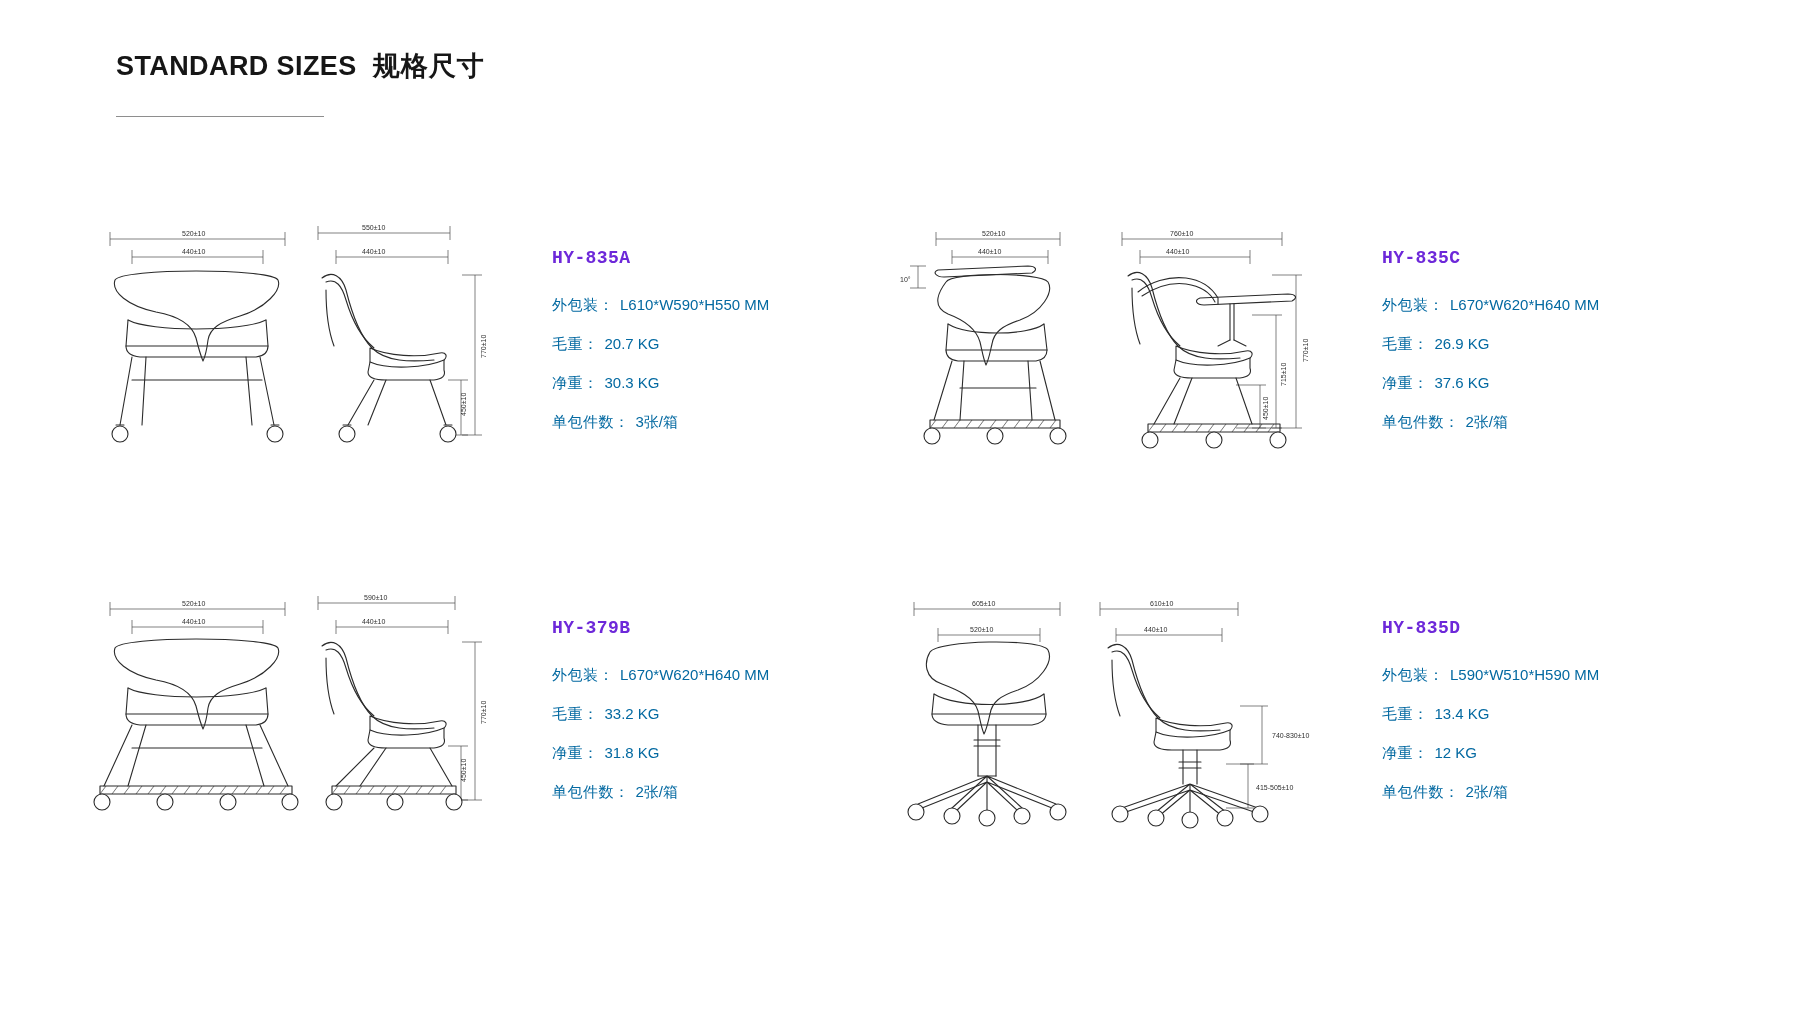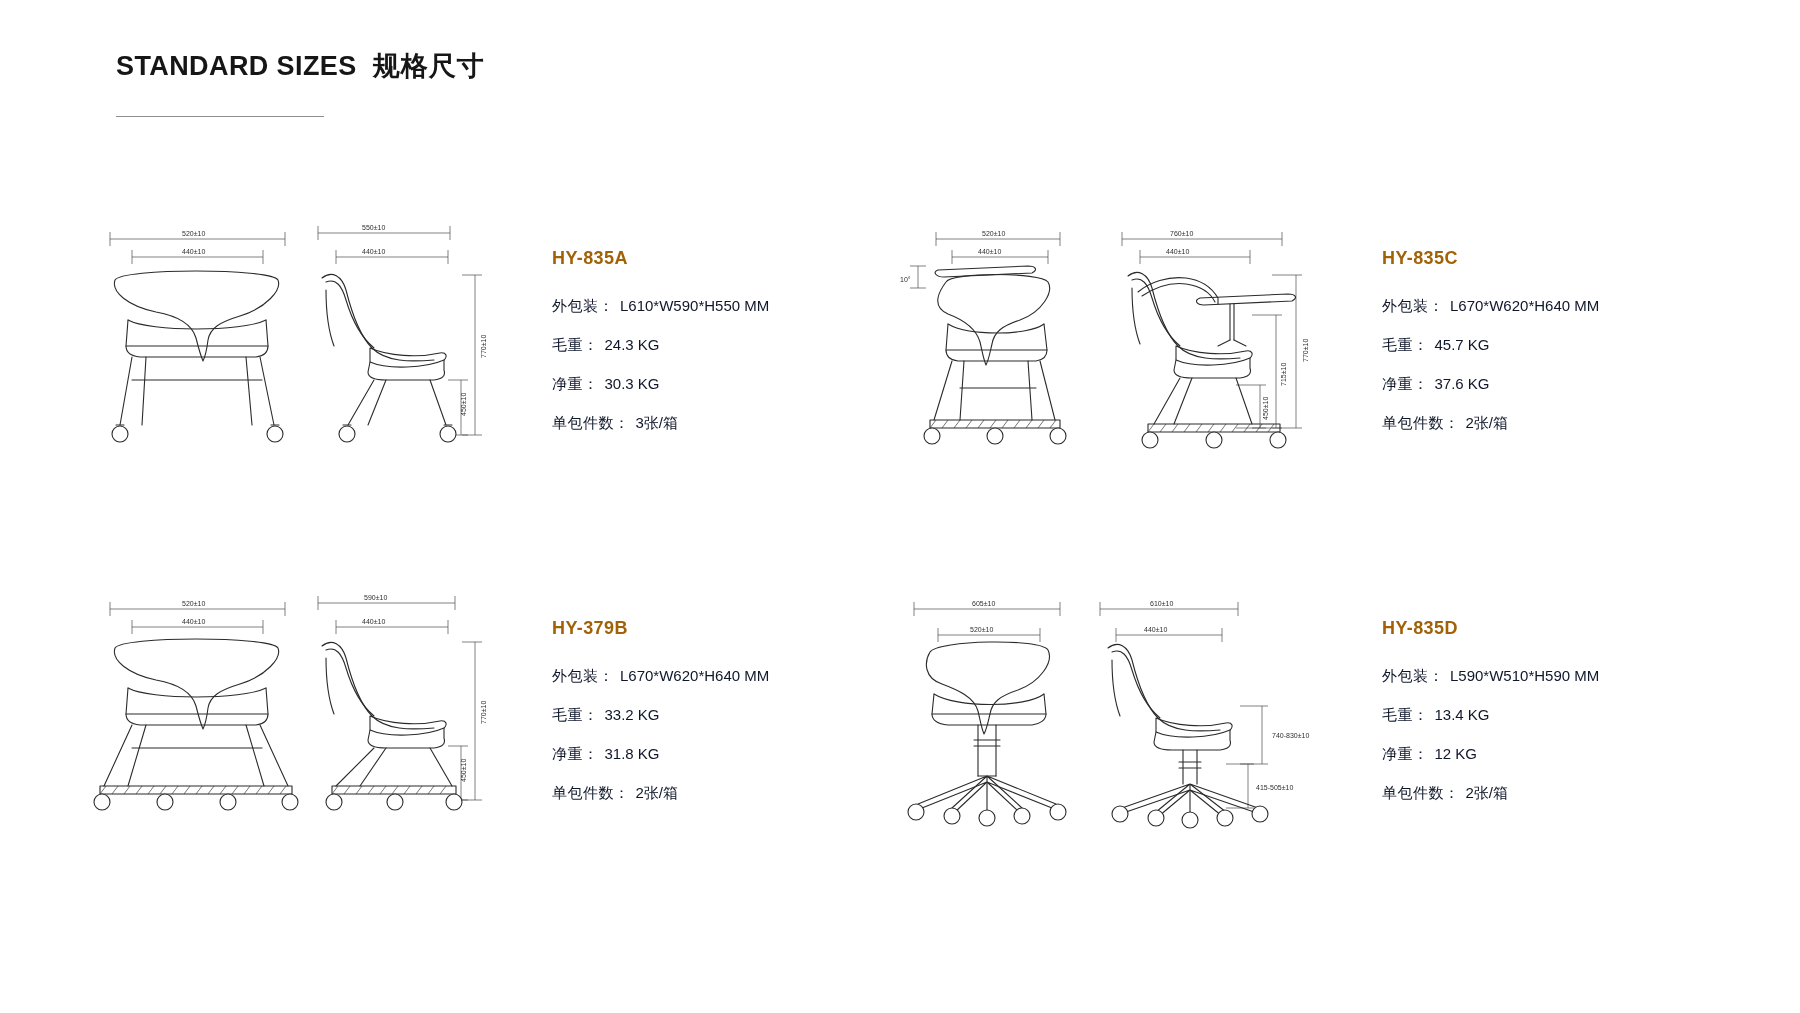--- a/index.html
+++ b/index.html
@@ -65,27 +65,28 @@
   }
   .spec {
     position: absolute;
     left: 482px;
     top: 28px;
     width: 320px;
   }
   .spec-model {
     font-size: 18px;
     font-weight: 700;
-    color: #a16207;
+    color: #6d28d9;
     letter-spacing: 0.4px;
     margin-bottom: 28px;
+    font-family: Liberation Mono, monospace;
   }
   .spec-row {
     font-size: 15px;
-    color: #0f172a;
+    color: #0369a1;
     margin-bottom: 20px;
     white-space: nowrap;
   }
   .spec-row .lbl { letter-spacing: 0.5px; }
   .spec-row .val { margin-left: 6px; }
 
   svg { display: block; }
   .ln   { fill: none; stroke: #2b2b2b; stroke-width: 1.1; stroke-linecap: round; stroke-linejoin: round; }
   .dim  { fill: none; stroke: #4a4a4a; stroke-width: 0.7; }
   .dimtxt { font-family: "Liberation Sans", sans-serif; font-size: 7px; fill: #2e2e2e; }
@@ -157,21 +158,21 @@
           <path d="M273 205 L281 205 M374 205 L382 205"></path>
         </g>
       </svg>
     </div>
     <div class="spec">
       <div class="spec-model">HY-835A</div>
       <div class="spec-row">
         <span class="lbl">外包装：</span><span class="val">L610*W590*H550 MM</span>
       </div>
       <div class="spec-row">
-        <span class="lbl">毛重：</span><span class="val">24.3 KG</span>
+        <span class="lbl">毛重：</span><span class="val">20.7 KG</span>
       </div>
       <div class="spec-row">
         <span class="lbl">净重：</span><span class="val">30.3 KG</span>
       </div>
       <div class="spec-row">
         <span class="lbl">单包件数：</span><span class="val">3张/箱</span>
       </div>
     </div>
   </div>
 
@@ -247,21 +248,21 @@
           <circle class="wheel" cx="378" cy="220" r="8"></circle>
         </g>
       </svg>
     </div>
     <div class="spec">
       <div class="spec-model">HY-835C</div>
       <div class="spec-row">
         <span class="lbl">外包装：</span><span class="val">L670*W620*H640 MM</span>
       </div>
       <div class="spec-row">
-        <span class="lbl">毛重：</span><span class="val">45.7 KG</span>
+        <span class="lbl">毛重：</span><span class="val">26.9 KG</span>
       </div>
       <div class="spec-row">
         <span class="lbl">净重：</span><span class="val">37.6 KG</span>
       </div>
       <div class="spec-row">
         <span class="lbl">单包件数：</span><span class="val">2张/箱</span>
       </div>
     </div>
   </div>
 

